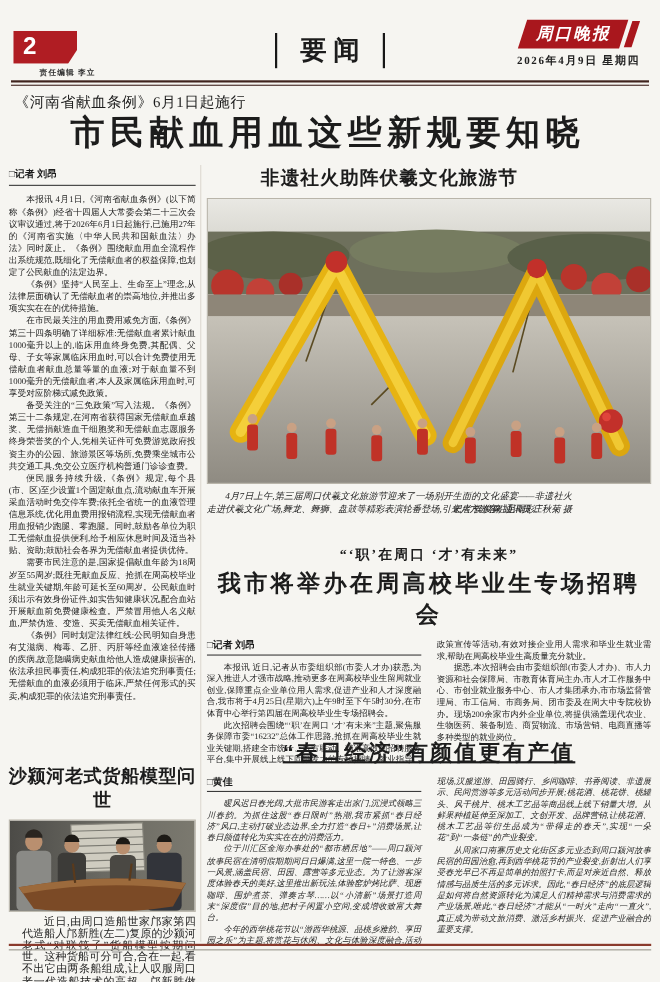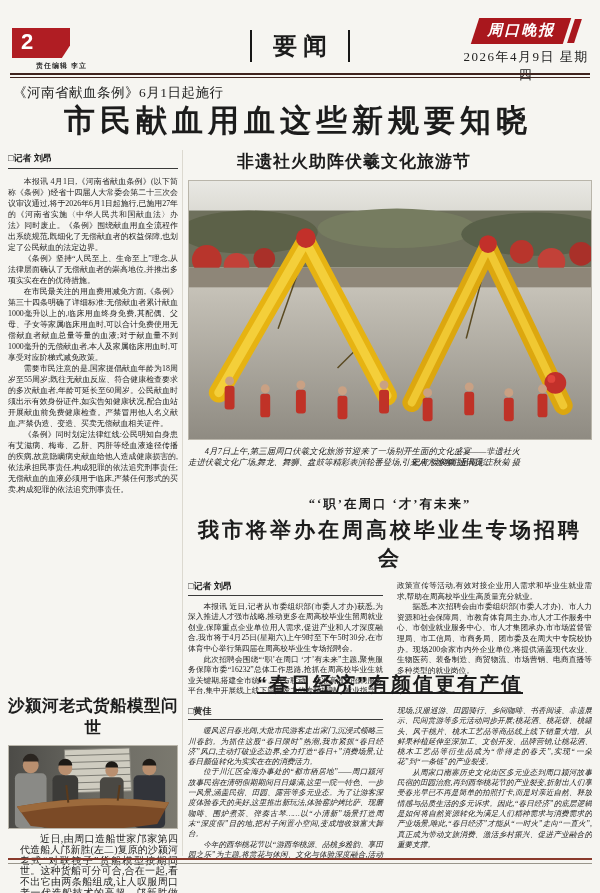--- a/index.html
+++ b/index.html
@@ -18,21 +18,21 @@
         align-items:center;gap:15px;}
   .section-bar{width:2px;height:32px;background:#171717;}
   .section-title{font-size:24px;font-weight:bold;letter-spacing:6px;text-indent:6px;}
   .masthead-wrap{position:absolute;right:0;top:2px;width:128px;text-align:center;}
   .masthead-row{display:flex;align-items:center;justify-content:center;gap:4px;}
   .masthead-logo{display:inline-block;background:#a9171d;transform:skewX(-18deg);
         padding:3px 12px 4px 12px;}
   .masthead-text{display:inline-block;transform:skewX(18deg);color:#fff;font-weight:bold;
         font-size:15px;font-style:italic;letter-spacing:2px;white-space:nowrap;}
   .masthead-slash{display:inline-block;width:7px;height:24px;background:#a9171d;transform:skewX(-18deg);}
-  .date-line{font-size:13px;color:#222;margin-top:4px;letter-spacing:1.5px;font-weight:normal;}
+  .date-line{font-size:10px;color:#222;margin-top:4px;letter-spacing:1.5px;font-weight:bold;}
 
   .rule-top{position:absolute;left:10px;top:73px;width:580px;height:5px;box-sizing:border-box;
         border-top:2.5px solid #40241e;border-bottom:1px solid #40241e;}
 
   
   .kicker1{position:absolute;left:13px;top:84px;font-size:13.5px;letter-spacing:0.5px;}
   .headline1{position:absolute;left:0;top:100px;width:596px;text-align:center;font-size:31px;
         font-weight:900;font-family:"Liberation Sans",sans-serif;letter-spacing:5px;}
 
   .vdiv{position:absolute;left:182px;top:150px;width:1px;height:706px;background:#dcd9d0;}
@@ -111,21 +111,23 @@
   <div class="kicker1">《河南省献血条例》6月1日起施行</div>
   <div class="headline1">市民献血用血这些新规要知晓</div>
 
   <div class="vdiv"></div>
 
   <div class="leftcol">
     <div class="byline">□记者 刘昂</div>
     <p class="body-p">本报讯 4月1日,《河南省献血条例》(以下简称《条例》)经省十四届人大常委会第二十三次会议审议通过,将于2026年6月1日起施行,已施用27年的《河南省实施〈中华人民共和国献血法〉办法》同时废止。《条例》围绕献血用血全流程作出系统规范,既细化了无偿献血者的权益保障,也划定了公民献血的法定边界。</p>
     <p class="body-p">《条例》坚持“人民至上、生命至上”理念,从法律层面确认了无偿献血者的崇高地位,并推出多项实实在在的优待措施。</p>
     <p class="body-p">在市民最关注的用血费用减免方面,《条例》第三十四条明确了详细标准:无偿献血者累计献血1000毫升以上的,临床用血终身免费,其配偶、父母、子女等家属临床用血时,可以合计免费使用无偿献血者献血总量等量的血液;对于献血量不到1000毫升的无偿献血者,本人及家属临床用血时,可享受对应阶梯式减免政策。</p>
-    <p class="body-p">需要市民注意的是,国家提倡献血年龄为18周岁至55周岁;既往无献血反应、符合健康检查要求的多次献血者,年龄可延长至60周岁。公民献血时须出示有效身份证件,如实告知健康状况,配合血站开展献血前免费健康检查。严禁冒用他人名义献血,严禁伪造、变造、买卖无偿献血相关证件。</p>
+    <p class="body-p">备受关注的“三免政策”写入法规。《条例》第三十二条规定,在河南省获得国家无偿献血卓越奖、无偿捐献造血干细胞奖和无偿献血志愿服务终身荣誉奖的个人,凭相关证件可免费游览政府投资主办的公园、旅游景区等场所,免费乘坐城市公共交通工具,免交公立医疗机构普通门诊诊查费。</p>
+    <p class="body-p">便民服务持续升级,《条例》规定,每个县(市、区)至少设置1个固定献血点,流动献血车开展采血活动时免交停车费;依托全省统一的血液管理信息系统,优化用血费用报销流程,实现无偿献血者用血报销少跑腿、零跑腿。同时,鼓励各单位为职工无偿献血提供便利,给予相应休息时间及适当补贴、资助;鼓励社会各界为无偿献血者提供优待。</p>
+    <p class="body-p">需要市民注意的是,国家提倡献血年龄为18周岁至55周岁;既往无献血反应、抢抓在周高校毕业生就业关键期,年龄可延长至60周岁。公民献血时须出示有效身份证件,如实告知健康状况,配合血站开展献血前免费健康检查。严禁冒用他人名义献血,严禁伪造、变造、买卖无偿献血相关证件。</p>
     <p class="body-p">《条例》同时划定法律红线:公民明知自身患有艾滋病、梅毒、乙肝、丙肝等经血液途径传播的疾病,故意隐瞒病史献血给他人造成健康损害的,依法承担民事责任,构成犯罪的依法追究刑事责任;无偿献血的血液必须用于临床,严禁任何形式的买卖,构成犯罪的依法追究刑事责任。</p>
   </div>
 
   <div class="rightzone">
     <div class="photo-title">非遗社火助阵伏羲文化旅游节</div>
     <svg class="photo1" viewBox="0 0 406 262" preserveAspectRatio="none">
       <defs>
         <linearGradient id="plaza" x1="0" y1="0" x2="0" y2="1">
           <stop offset="0" stop-color="#c6c2b8"></stop>
             <stop offset="1" stop-color="#8f8b82"></stop>

